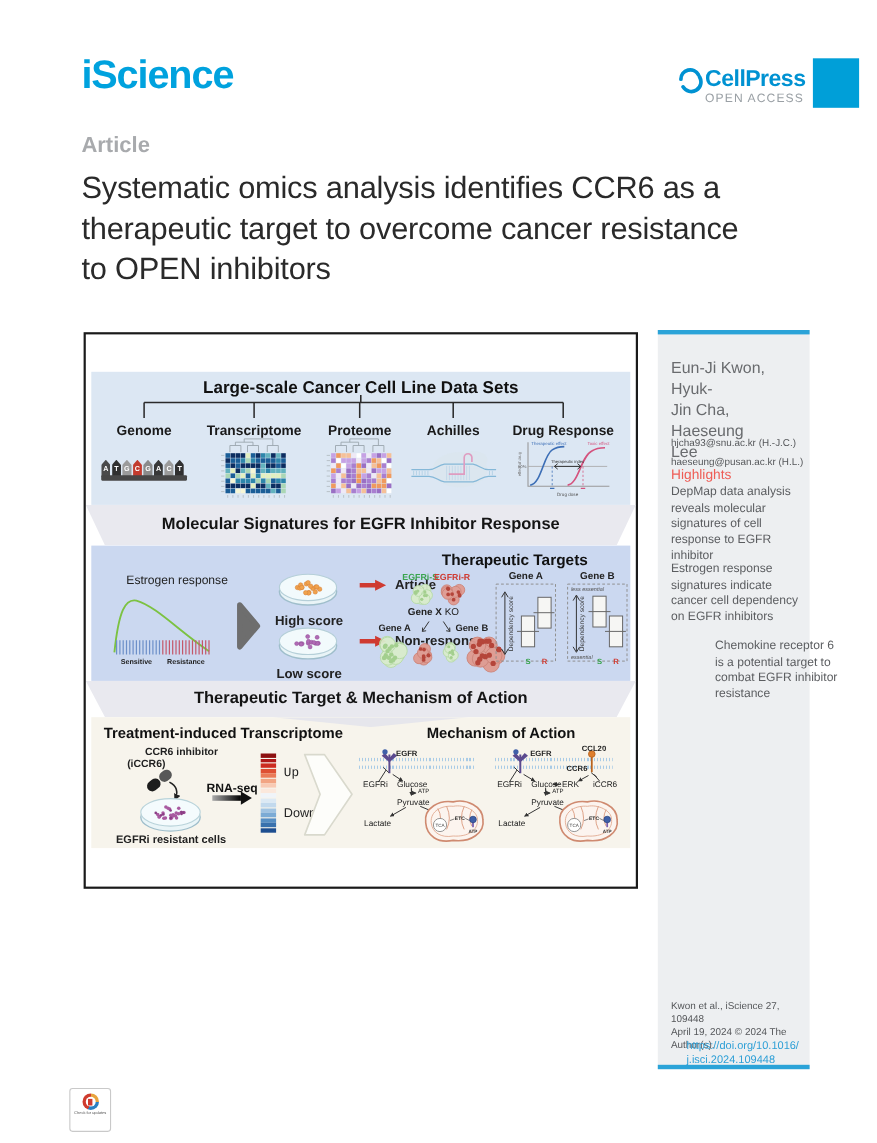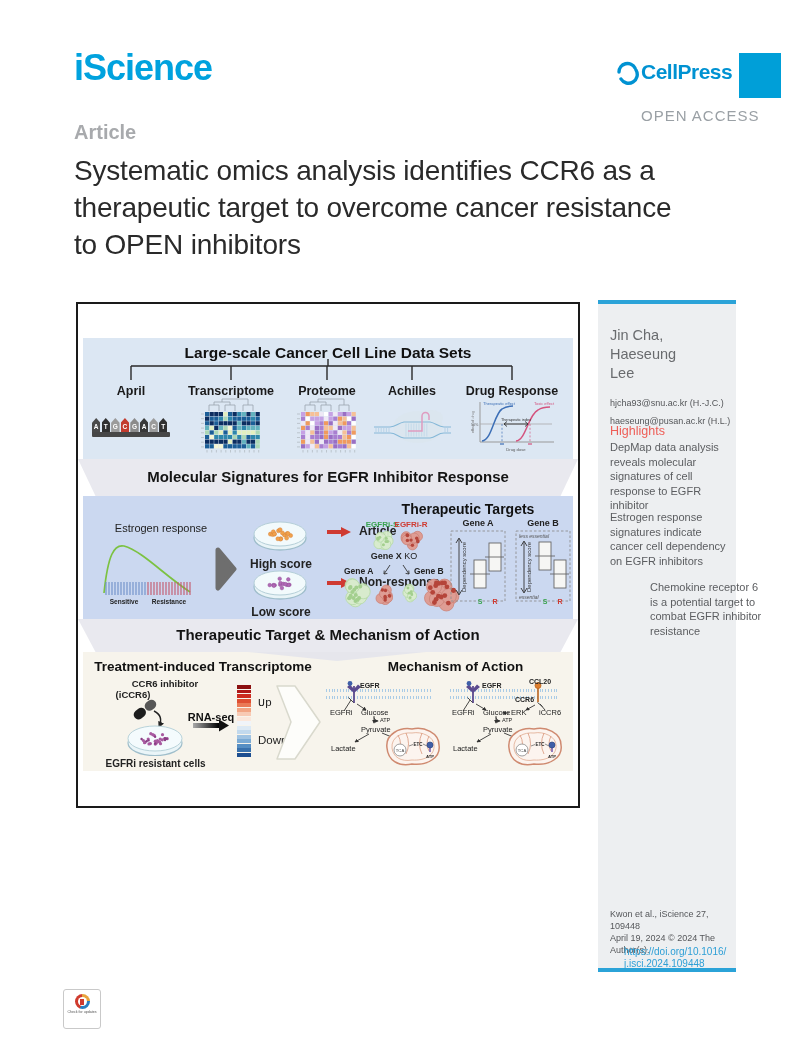--- a/index.html
+++ b/index.html
@@ -3,21 +3,21 @@
 <meta charset="utf-8">
 <style>
   html,body{margin:0;padding:0;background:#ffffff;}
   .page{position:relative;width:797px;height:1039px;background:#ffffff;overflow:hidden;
         font-family:"Liberation Sans","DejaVu Sans",sans-serif;color:#222;}
   .abs{position:absolute;}
   .ctr{text-align:center;}
   
   .journal{font-size:36px;font-weight:700;letter-spacing:-1px;color:#00a2de;}
   .cp-name{font-size:21px;font-weight:700;letter-spacing:-0.5px;color:#0092d2;}
-  .cp-oa{font-size:15px;letter-spacing:1px;color:#9aa0a5;margin-top:23px;}
+  .cp-oa{font-size:11px;letter-spacing:1px;color:#9aa0a5;}
   .blue-square{background:#009fd8;}
   .kicker{font-size:20px;font-weight:700;color:#a8aaad;}
   .title{font-size:28px;line-height:37px;color:#2a2a2a;letter-spacing:-0.2px;}
   
   .sidebar{background:#edeff1;border-top:4px solid #2ba3d8;border-bottom:4px solid #2ba3d8;}
   .authors{font-size:14.5px;line-height:19px;color:#696b6e;}
   .email{font-size:9px;line-height:13px;color:#55575a;text-decoration:none;}
   .hl-title{font-size:12.5px;color:#ee5d56;}
   .hl{font-size:11px;line-height:14.5px;color:#5b5d60;}
   .cite{font-size:9px;line-height:12px;color:#55575a;}
@@ -93,21 +93,21 @@
     <div class="abs banner" style="left:0;top:155px;width:500px;height:37px;"></div>
     <div class="abs banner" style="left:0;top:315px;width:500px;height:33px;"></div>
     <div class="abs vtri" style="left:170px;top:348px;width:178px;height:9px;"></div>
 
     <div class="abs ctr f-title1" style="left:0;top:40px;width:500px;">Large-scale Cancer Cell Line Data Sets</div>
     <svg class="abs" style="left:0;top:54px;" width="500" height="26">
       <g stroke="#2a2a2a" stroke-width="1.4" fill="none">
         <path d="M250,1 V8 M53,8 H434 M53,8 V22 M153,8 V22 M249,8 V22 M334,8 V22 M434,8 V22"></path>
       </g>
     </svg>
-    <div class="abs ctr f-col" style="left:13px;top:80px;width:80px;">April</div>
+    <div class="abs ctr f-col" style="left:13px;top:80px;width:80px;">Genome</div>
     <div class="abs ctr f-col" style="left:100px;top:80px;width:106px;">Transcriptome</div>
     <div class="abs ctr f-col" style="left:204px;top:80px;width:90px;">Proteome</div>
     <div class="abs ctr f-col" style="left:294px;top:80px;width:80px;">Achilles</div>
     <div class="abs ctr f-col" style="left:381px;top:80px;width:106px;">Drug Response</div>
 
     <div class="abs genome" style="left:14px;top:111px;width:78px;height:22px;">
       <div class="tiles">
           <div class="gtile" style="background: rgb(74, 74, 74);">A</div>
           <div class="gtile" style="background: rgb(48, 48, 48);">T</div>
           <div class="gtile" style="background: rgb(155, 155, 155);">G</div>
@@ -889,20 +889,21 @@
         <text x="40" y="21.5" font-size="4.5" font-weight="bold" fill="#222" text-anchor="middle">ETC</text>
         <rect x="51.2" y="22" width="1.6" height="6" fill="#7a5fae"></rect>
         <circle cx="52" cy="21" r="3" fill="#3f5fa8" stroke="#2c457f" stroke-width="0.7"></circle>
         <text x="52" y="33.5" font-size="4.2" font-weight="bold" fill="#333" text-anchor="middle">ATP</text>
       </symbol>
     </svg>
   </div>
 
   <div class="abs sidebar" style="left:598px;top:300px;width:138px;height:664px;">
     <div class="abs authors" style="left:12px;top:22px;width:120px;">
+      <div>Eun-Ji Kwon, Hyuk-</div>
       <div>Jin Cha, Haeseung</div>
       <div>Lee</div>
     </div>
     <div class="abs" style="left:12px;top:88px;width:124px;">
       <a class="email" href="#">hjcha93@snu.ac.kr (H.-J.C.)</a><br>
       <a class="email" href="#">haeseung@pusan.ac.kr (H.L.)</a>
     </div>
     <div class="abs hl-title" style="left:12px;top:120px;">Highlights</div>
     <div class="abs hl" style="left:12px;top:136px;width:119px;">DepMap data analysis reveals molecular signatures of cell response to EGFR inhibitor</div>
     <div class="abs hl" style="left:12px;top:206px;width:119px;">Estrogen response signatures indicate cancer cell dependency on EGFR inhibitors</div>

